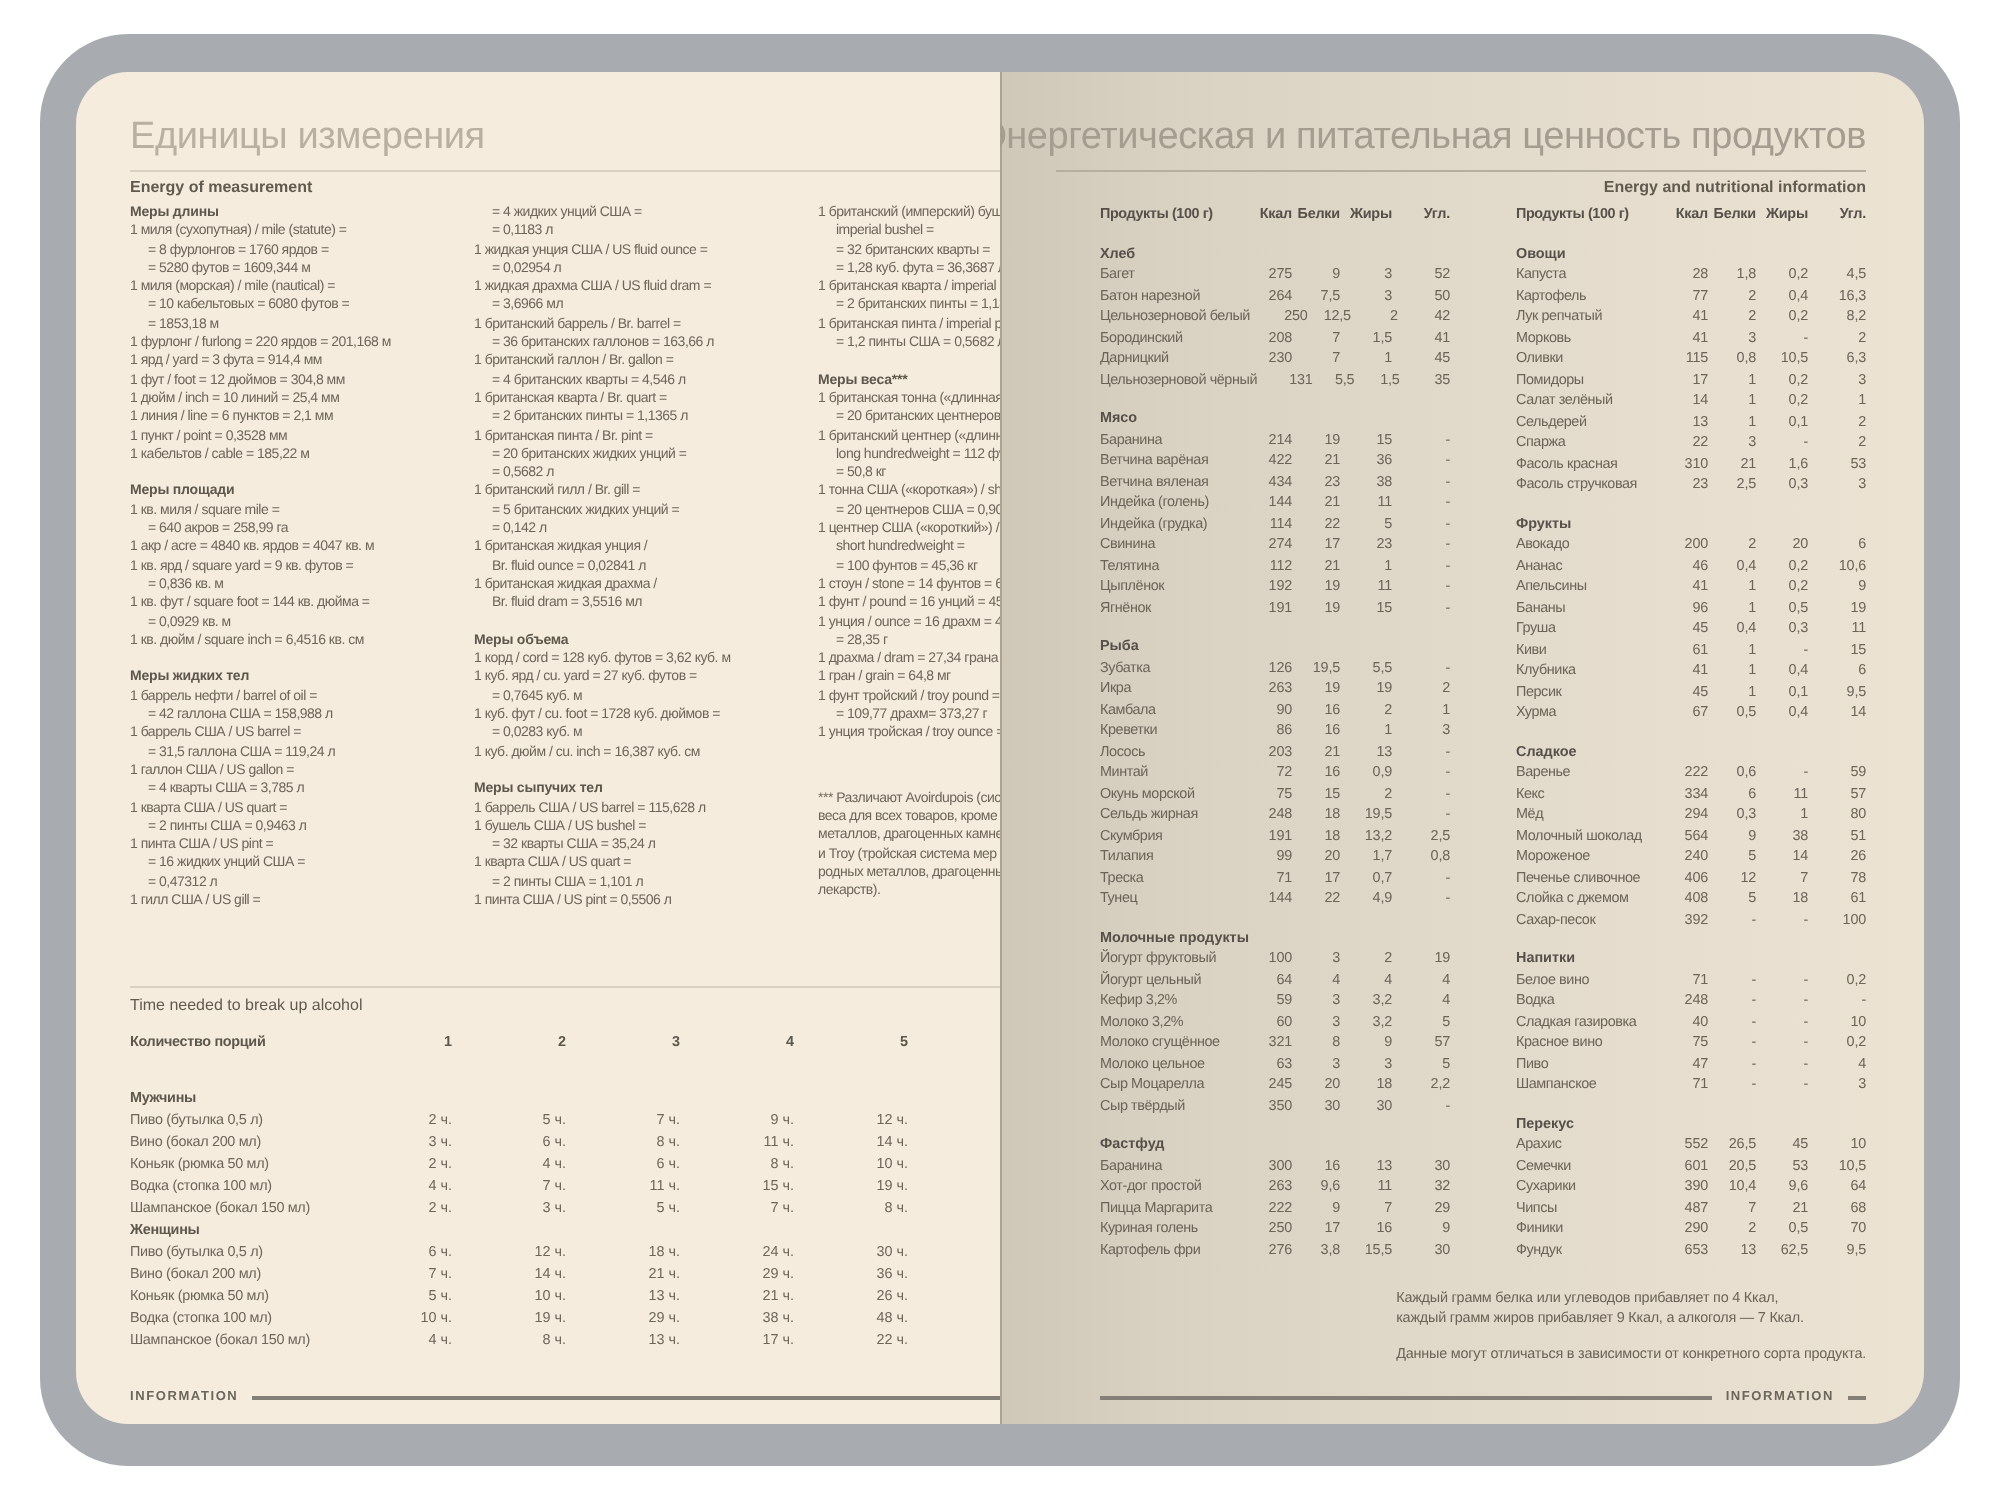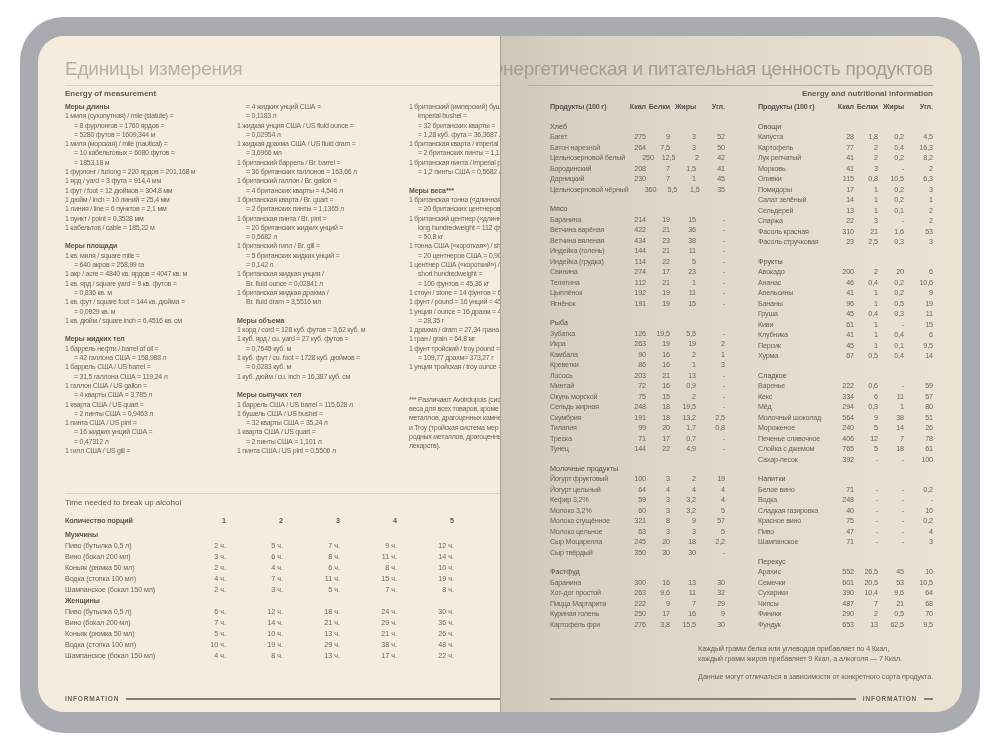--- a/index.html
+++ b/index.html
@@ -33,36 +33,36 @@
 
   
   .alc{position:absolute;top:452px;left:27px;right:28px}
   .alc-title{color:var(--title_left,#b9b0a2)}
   .alc-rule{position:static;margin-top:5px;height:1px;background:#dad1c0}
   .alc-sub{position:static;margin-top:4px;font-size:8px;font-weight:400;color:#615b4f}
   .alc-table{margin-top:9px;width:389px}
   .arow{display:flex;height:11px;align-items:baseline}
   .alabel{flex:1;font-size:7.2px;color:#6e6759;letter-spacing:-.15px;white-space:nowrap}
   .acell{width:57px;text-align:right;font-size:7.2px;color:#6e6759}
-  .ahead{margin-bottom:3px}
+  .ahead{margin-bottom:17px}
   .ahead .alabel,.ahead .acell,.agroup .alabel{font-weight:700;color:#5d574c}
 
   
   .rp-title{position:absolute;top:22px;right:29px;color:var(--title_right,#a59d8f)}
   .rp-rule{top:49px;left:28px;right:29px;background:#b6ae9f}
   .rp-sub{top:53px;right:29px}
   .food{position:absolute;top:66px;left:50px;right:29px;display:flex;gap:33px}
   .fgroup{flex:1;min-width:0}
   .frow{display:flex;height:10.5px;align-items:baseline}
   .fname{flex:1;font-size:7.2px;color:#6b6457;letter-spacing:-.2px;white-space:nowrap}
   .fcell{text-align:right;font-size:7.2px;color:#6b6457;letter-spacing:-.1px}
   .c-kcal{width:32px}.c-prot{width:24px}.c-fat{width:26px}.c-carb{width:29px}
   .fhead .fname,.fhead .fcell{font-weight:700;color:#56504a}
   .fsection{margin-top:9px}
-  .fsechead{font-weight:400;color:#56504a;font-size:7.2px;line-height:10.5px}
+  .fsechead{font-weight:700;color:#56504a;font-size:7.2px;line-height:10.5px}
   .rp-notes{position:absolute;top:608px;right:29px;text-align:left}
   .note{font-size:7.2px;line-height:9.5px;color:#6b6457;letter-spacing:-.1px}
   .note-gap{margin-top:9px}
 
   
   .footer{position:absolute;top:659px;display:flex;align-items:center;gap:7px}
   .fl{left:27px;right:28px}
   .fr{left:50px;right:29px}
   .finfo{font-size:6.5px;font-weight:700;letter-spacing:.8px;color:#6b665c}
   .frule{flex:1;height:2px;background:#858077}
@@ -363,21 +363,21 @@
             </div>
             <div class="frow">
               <div class="fname">Дарницкий</div>
               <div class="fcell c-kcal">230</div>
               <div class="fcell c-prot">7</div>
               <div class="fcell c-fat">1</div>
               <div class="fcell c-carb">45</div>
             </div>
             <div class="frow">
               <div class="fname">Цельнозерновой чёрный</div>
-              <div class="fcell c-kcal">360</div>
+              <div class="fcell c-kcal">131</div>
               <div class="fcell c-prot">5,5</div>
               <div class="fcell c-fat">1,5</div>
               <div class="fcell c-carb">35</div>
             </div>
           </div>
           <div class="fsection">
             <div class="fsechead">Мясо</div>
             <div class="frow">
               <div class="fname">Баранина</div>
               <div class="fcell c-kcal">214</div>
@@ -820,21 +820,21 @@
             </div>
             <div class="frow">
               <div class="fname">Печенье сливочное</div>
               <div class="fcell c-kcal">406</div>
               <div class="fcell c-prot">12</div>
               <div class="fcell c-fat">7</div>
               <div class="fcell c-carb">78</div>
             </div>
             <div class="frow">
               <div class="fname">Слойка с джемом</div>
-              <div class="fcell c-kcal">765</div>
+              <div class="fcell c-kcal">408</div>
               <div class="fcell c-prot">5</div>
               <div class="fcell c-fat">18</div>
               <div class="fcell c-carb">61</div>
             </div>
             <div class="frow">
               <div class="fname">Сахар-песок</div>
               <div class="fcell c-kcal">392</div>
               <div class="fcell c-prot">-</div>
               <div class="fcell c-fat">-</div>
               <div class="fcell c-carb">100</div>

